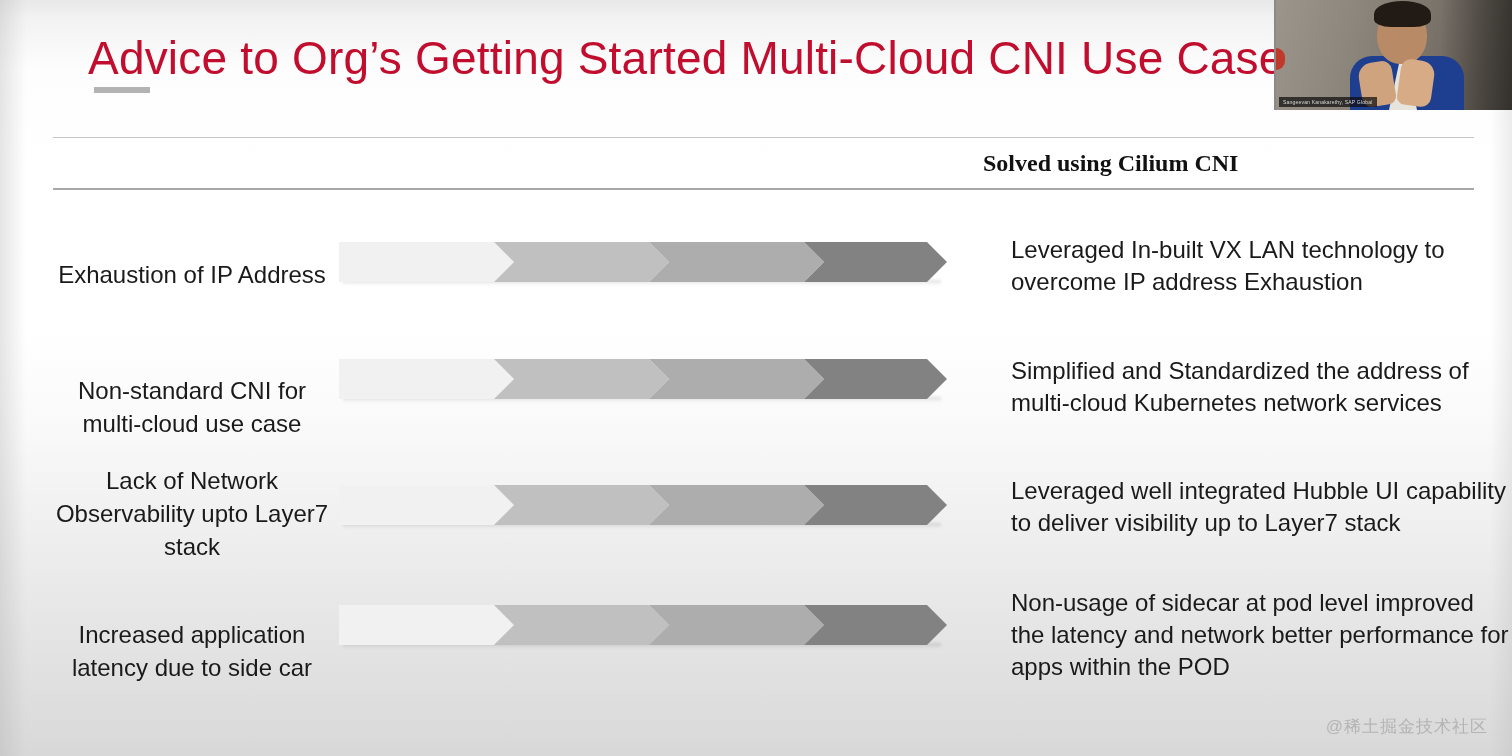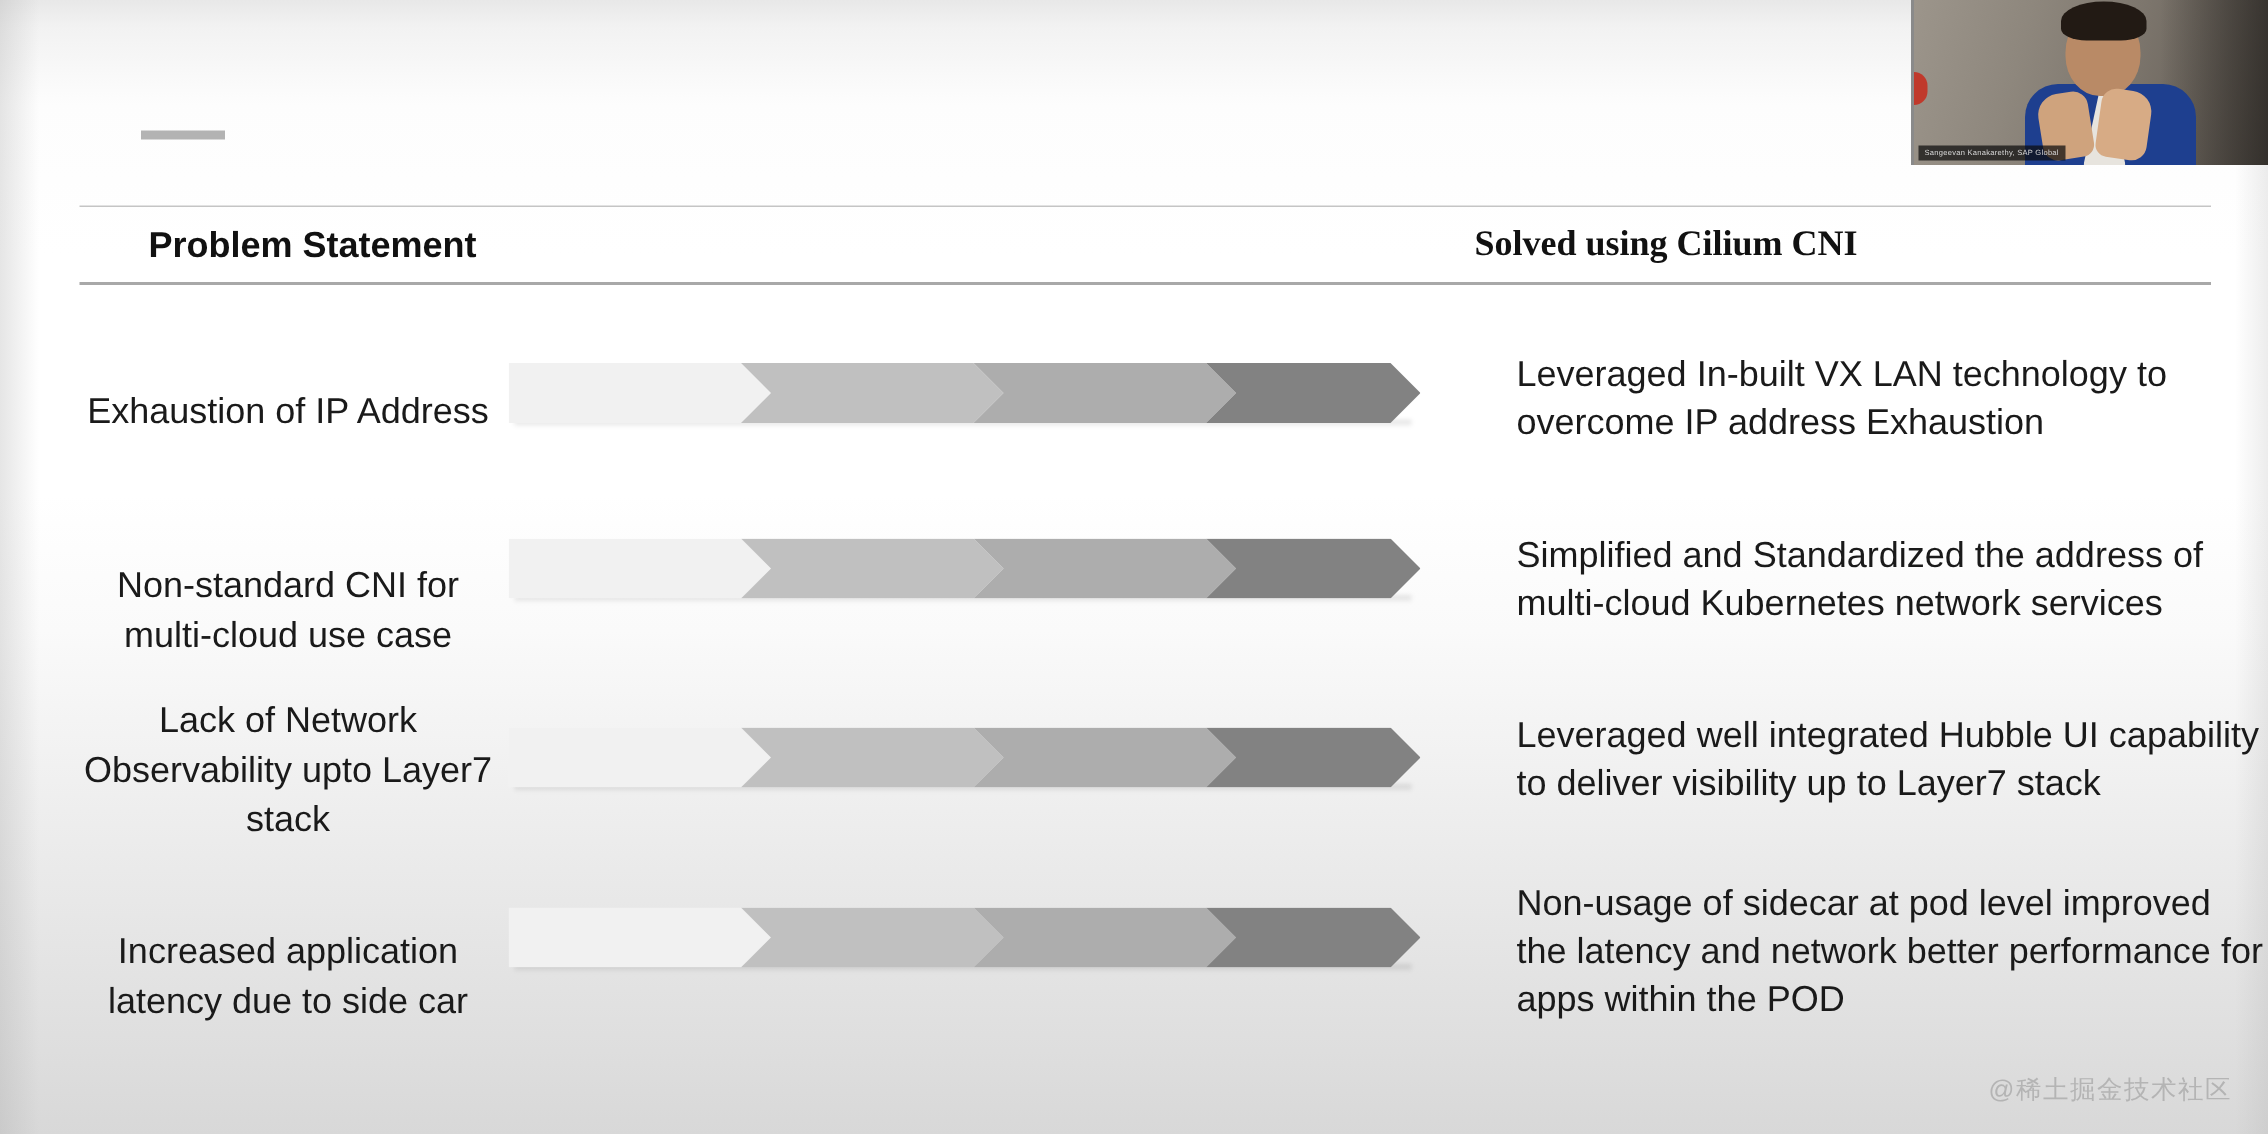--- a/index.html
+++ b/index.html
@@ -252,26 +252,26 @@
     color: #b4b4b4;
     letter-spacing: 1px;
     user-select: none;
   }
 </style>
 </head>
 <body>
 
 <div class="slide">
 
+  <div class="title">Advice to Org’s Getting Started Multi-Cloud CNI Use Case</div>
   <div class="title-rule"></div>
 
   <div class="table-top-rule"></div>
   <div class="table-head-rule"></div>
 
-  <div class="col-head left">Problem Statement</div>
   <div class="col-head right">Solved using Cilium CNI</div>
 
   <div class="row" style="top:0">
     <div class="cell-left" style="top:234px">Exhaustion of IP Address</div>
     <div class="chevron-band" style="top:242px">
       <div class="chev-shadow"></div>
       <div class="chev s1"></div>
       <div class="chev s2"></div>
       <div class="chev s3"></div>
       <div class="chev s4"></div>

